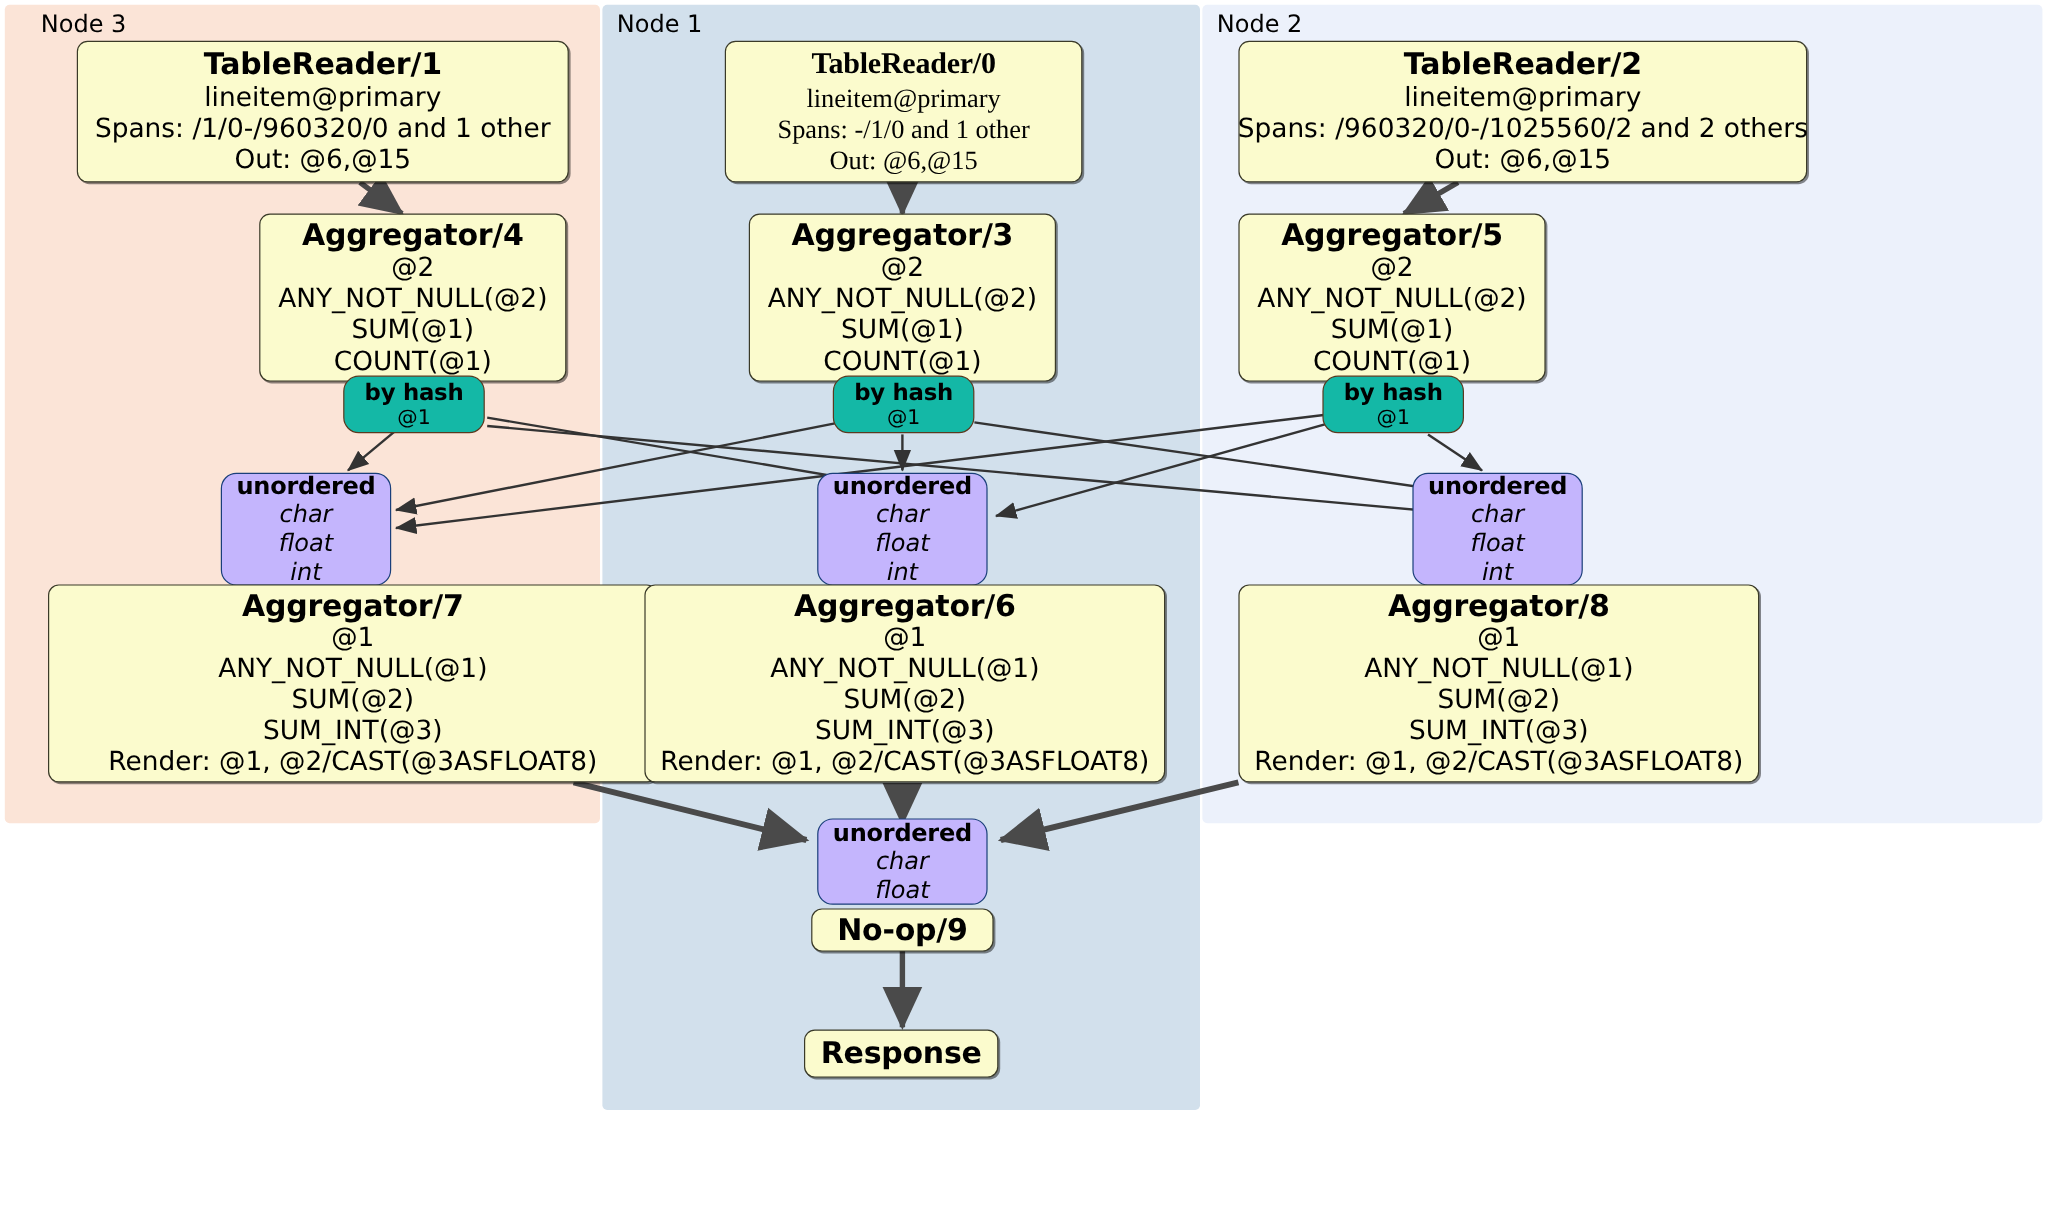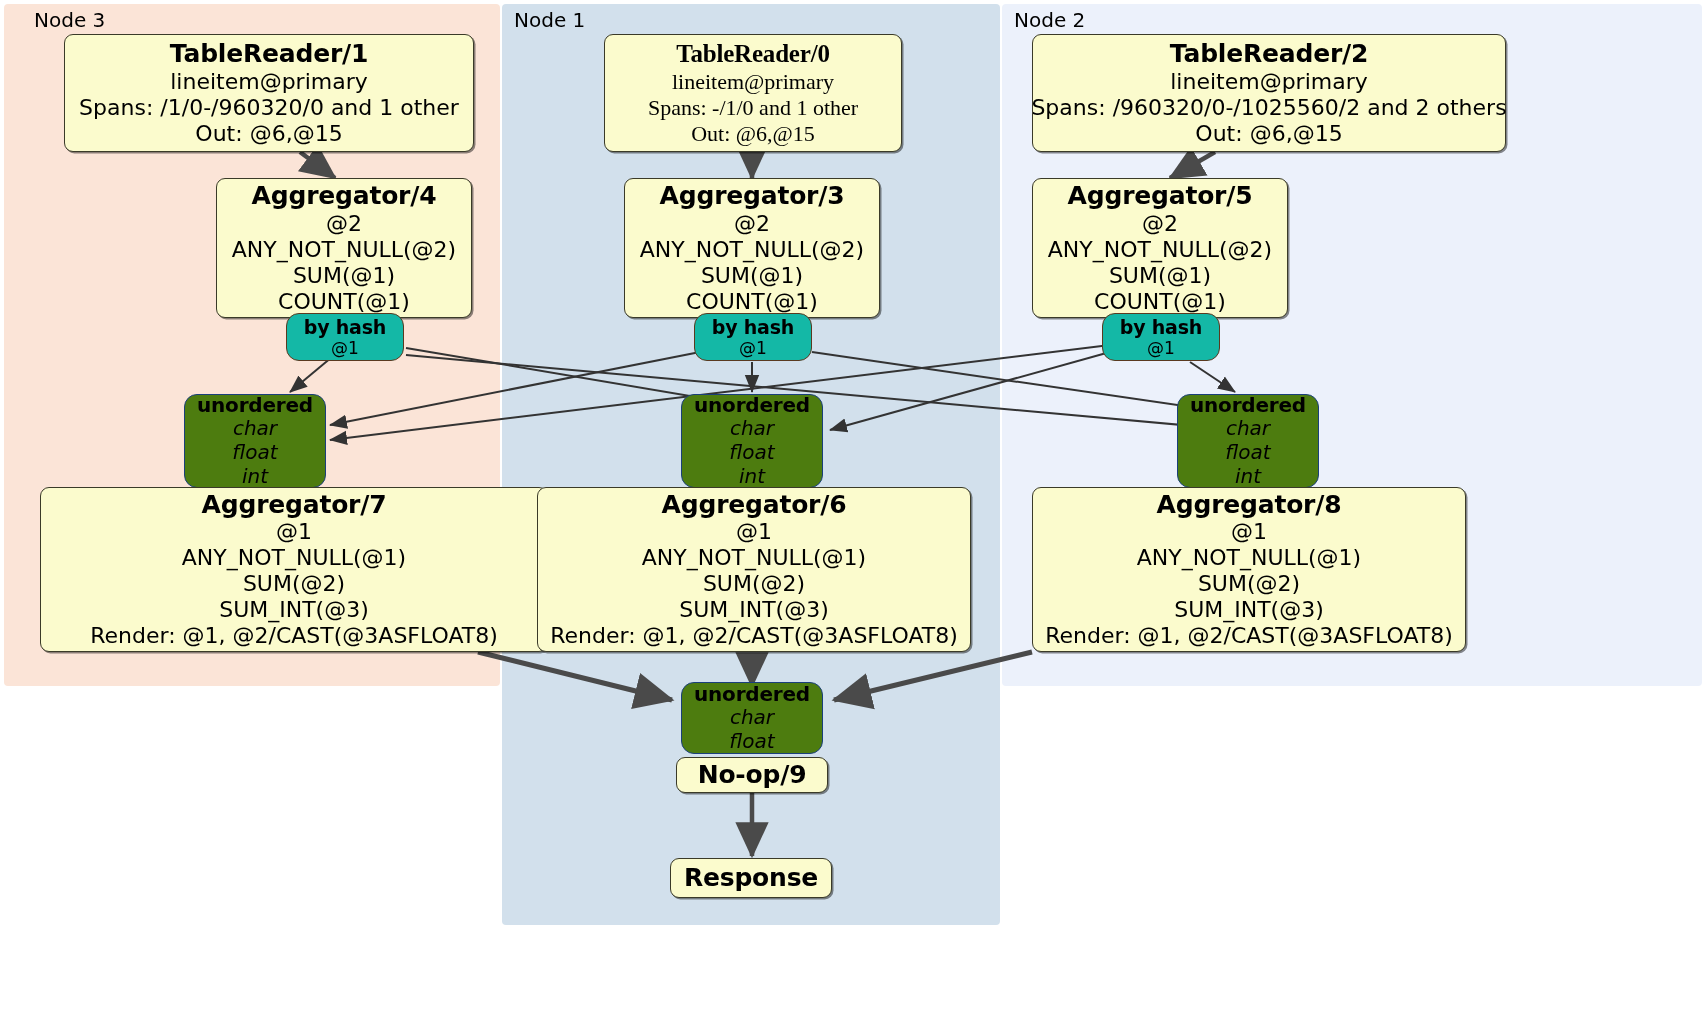--- a/index.html
+++ b/index.html
@@ -52,21 +52,21 @@
     background: #fbfbcd;
     border-color: #3a3a28;
     box-shadow: 1.5px 1.5px 0 rgba(0,0,0,0.45);
   }
   .router-hash {
     background: #14b8a6;
     border-color: #5a3a20;
     border-radius: 13px;
   }
   .router-unordered {
-    background: #4d7c0f;
+    background: #c4b5fd;
     border-color: #1a3f7a;
     border-radius: 13px;
   }
   .node .title {
     font-weight: bold;
     font-size: 25px;
     letter-spacing: -0.2px;
   }
   .node .line {
     font-size: 22px;

